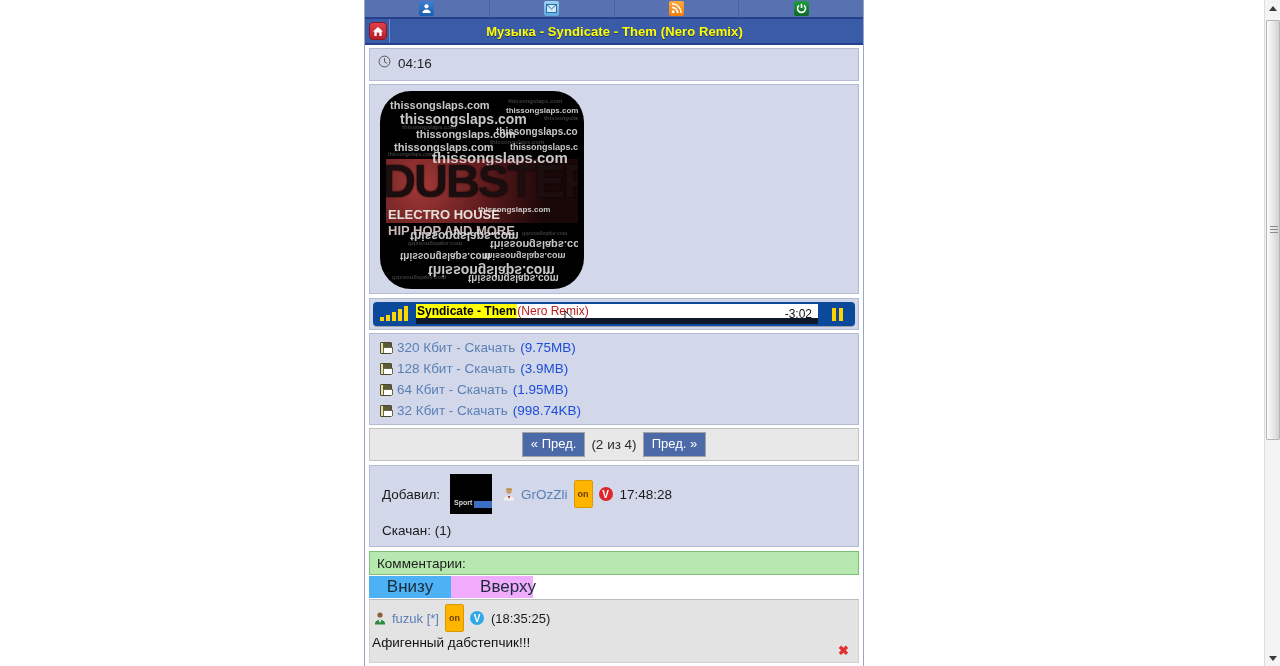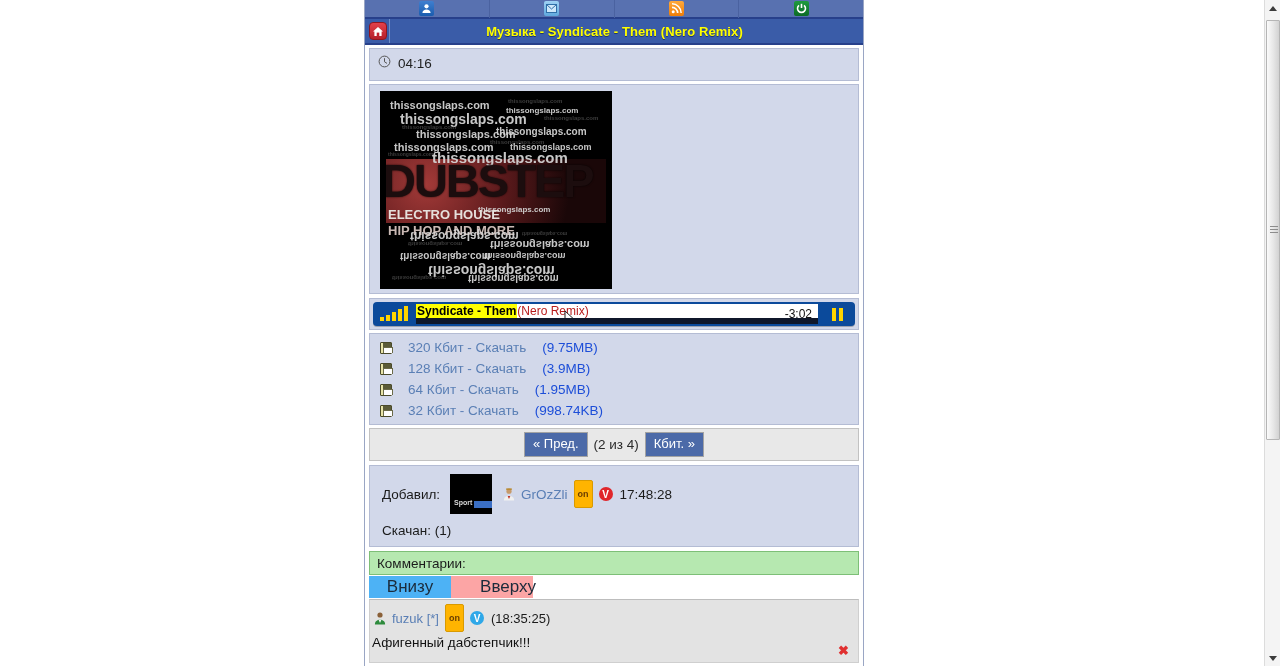--- a/index.html
+++ b/index.html
@@ -105,25 +105,26 @@
 
   
   .artpanel {
     margin: 2px 4px 0 4px;
     background: #d2d8ea;
     border: 1px solid #b4bcd4;
     height: 210px;
     padding: 6px 0 0 10px;
   }
   .art {
-    width: 232px; height: 198px;
+    width: 204px; height: 198px;
     background: #000000;
     position: relative;
     overflow: hidden;
     font-family: "Liberation Sans", sans-serif;
+    border-radius: 31px;
   }
   .art-inner { position: absolute; inset: 6px; overflow: hidden; }
   .wm {
     position: absolute;
     color: #d8d8d8;
     font-weight: bold;
     white-space: nowrap;
     opacity: .92;
   }
   .wm.dim { color: #6e6e6e; opacity: .55; }
@@ -207,21 +208,21 @@
     margin-left: 4px;
     display: flex; align-items: center; justify-content: center;
     gap: 3px;
     border-radius: 3px;
   }
   .pause-btn i { display:block; width: 4px; height: 13px; background: #ffd400; }
 
   
   .dl-list { padding: 3px 0 3px 0; }
   .dl-row {
-    display: flex; align-items: center; gap: 16px;
+    display: flex; align-items: center; gap: 5px;
     padding: 1px 0 1px 10px;
     font-size: 13.5px;
     line-height: 19px;
   }
   .dl-link { color: #5a7fb5; }
   .dl-size { color: #1d4ed8; }
 
   .floppy {
     width: 12px; height: 12px;
     background: #e8e4a8;
@@ -324,21 +325,21 @@
     height: 22px;
     display: flex;
     background: #ffffff;
   }
   .tab {
     width: 82px; height: 22px;
     display: flex; align-items: center; justify-content: center;
     font-size: 17px; color: #1b2b3b;
   }
   .tab.blue { background: #4db2f5; }
-  .tab.green { background: #fca5a5; padding-left: 32px; }
+  .tab.green { background: #f0abfc; padding-left: 32px; }
 
   .comment {
     margin: 1px 4px 0 4px;
     background: #e3e3e3;
     border: 1px solid #cfcfcf;
     border-top: 1px solid #bdbdbd;
     padding: 4px 0 4px 0;
     position: relative;
     min-height: 64px;
   }
@@ -544,21 +545,21 @@
       <div class="dl-row">
         <span class="floppy"></span>
         <span class="dl-link">32 Кбит - Скачать</span>
         <span class="dl-size">(998.74KB)</span>
       </div>
     </div>
 
     <div class="pagerow">
       <span class="pgbtn">« Пред.</span>
       <span class="pgcount">(2 из 4)</span>
-      <span class="pgbtn">Кбит. »</span>
+      <span class="pgbtn">Пред. »</span>
     </div>
 
     <div class="addedpanel">
       <div class="addedrow">
         <span class="added-label">Добавил:</span>
         <span class="avatar">
           <span class="av-txt">Sport</span>
           <span class="av-bar"></span>
         </span>
         <span class="user-ico">

